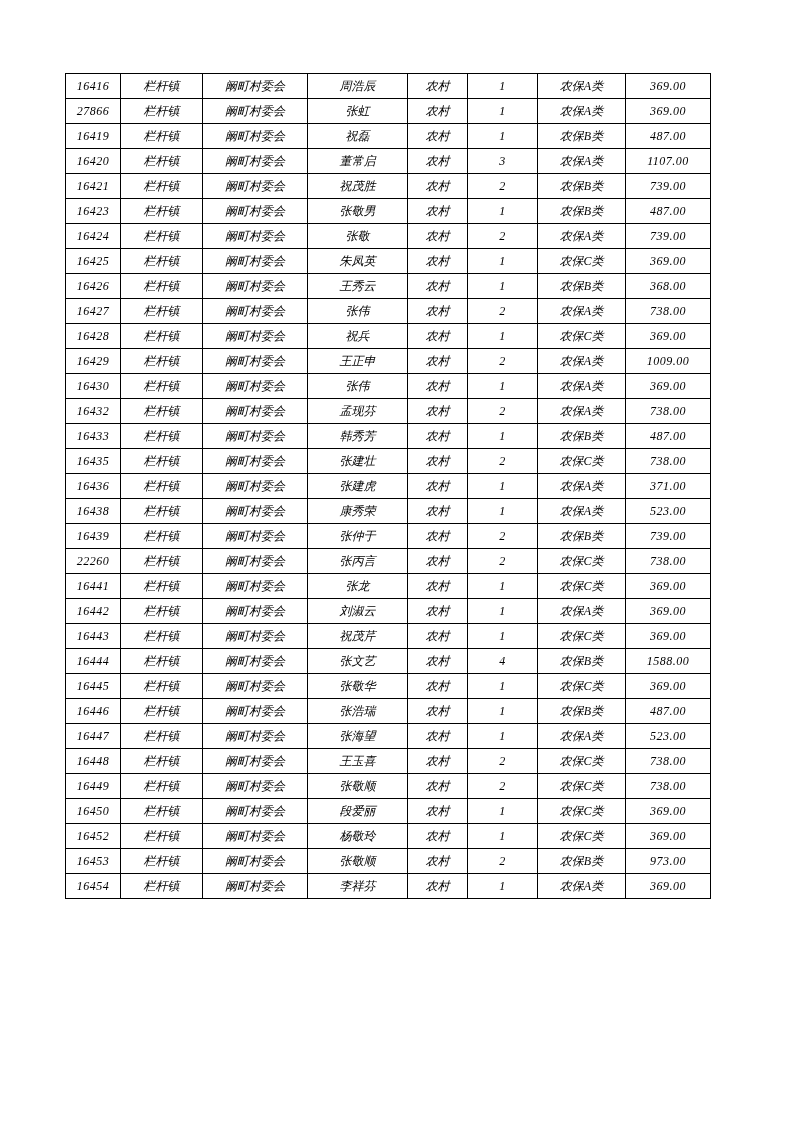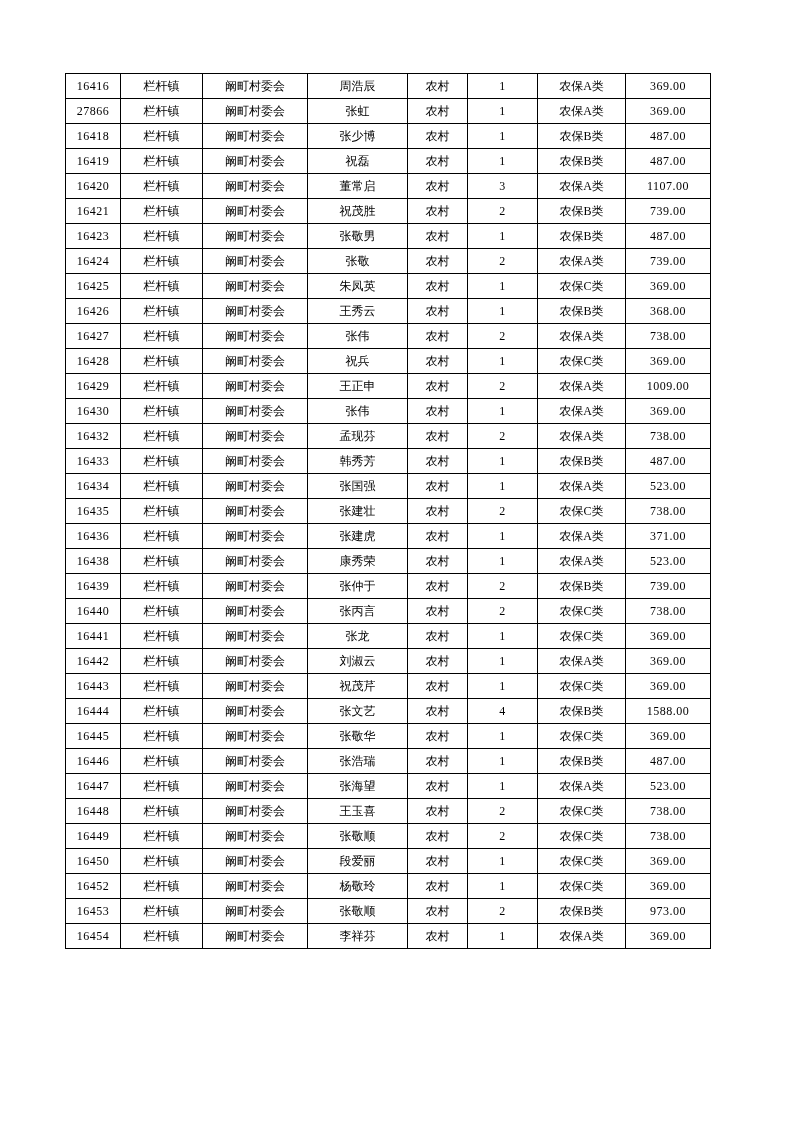--- a/index.html
+++ b/index.html
@@ -11,20 +11,21 @@
     height: 1122px;
     background: #e8e8e8;
     font-family: "Liberation Serif", "DejaVu Serif", serif;
   }
   .page {
     position: relative;
     width: 793px;
     height: 1122px;
     background: #ffffff;
     overflow: hidden;
+    font-style: italic;
   }
   table.data-table {
     position: absolute;
     left: 65px;
     top: 73px;
     border-collapse: collapse;
     table-layout: fixed;
     background: #ffffff;
   }
   table.data-table td {
@@ -76,211 +77,191 @@
           <td class="num">27866</td>
           <td>栏杆镇</td>
           <td>阚町村委会</td>
           <td>张虹</td>
           <td>农村</td>
           <td class="num">1</td>
           <td>农保A类</td>
           <td class="num">369.00</td>
         </tr>
         <tr>
-          <td class="num">16418</td>
-          <td>栏杆镇</td>
-          <td>阚町村委会</td>
-          <td>张少博</td>
+          <td class="num">16419</td>
+          <td>栏杆镇</td>
+          <td>阚町村委会</td>
+          <td>祝磊</td>
           <td>农村</td>
           <td class="num">1</td>
           <td>农保B类</td>
           <td class="num">487.00</td>
         </tr>
         <tr>
-          <td class="num">16419</td>
-          <td>栏杆镇</td>
-          <td>阚町村委会</td>
-          <td>祝磊</td>
+          <td class="num">16420</td>
+          <td>栏杆镇</td>
+          <td>阚町村委会</td>
+          <td>董常启</td>
+          <td>农村</td>
+          <td class="num">3</td>
+          <td>农保A类</td>
+          <td class="num">1107.00</td>
+        </tr>
+        <tr>
+          <td class="num">16421</td>
+          <td>栏杆镇</td>
+          <td>阚町村委会</td>
+          <td>祝茂胜</td>
+          <td>农村</td>
+          <td class="num">2</td>
+          <td>农保B类</td>
+          <td class="num">739.00</td>
+        </tr>
+        <tr>
+          <td class="num">16423</td>
+          <td>栏杆镇</td>
+          <td>阚町村委会</td>
+          <td>张敬男</td>
           <td>农村</td>
           <td class="num">1</td>
           <td>农保B类</td>
           <td class="num">487.00</td>
         </tr>
         <tr>
-          <td class="num">16420</td>
-          <td>栏杆镇</td>
-          <td>阚町村委会</td>
-          <td>董常启</td>
-          <td>农村</td>
-          <td class="num">3</td>
-          <td>农保A类</td>
-          <td class="num">1107.00</td>
-        </tr>
-        <tr>
-          <td class="num">16421</td>
-          <td>栏杆镇</td>
-          <td>阚町村委会</td>
-          <td>祝茂胜</td>
-          <td>农村</td>
-          <td class="num">2</td>
-          <td>农保B类</td>
+          <td class="num">16424</td>
+          <td>栏杆镇</td>
+          <td>阚町村委会</td>
+          <td>张敬</td>
+          <td>农村</td>
+          <td class="num">2</td>
+          <td>农保A类</td>
           <td class="num">739.00</td>
         </tr>
         <tr>
-          <td class="num">16423</td>
-          <td>栏杆镇</td>
-          <td>阚町村委会</td>
-          <td>张敬男</td>
+          <td class="num">16425</td>
+          <td>栏杆镇</td>
+          <td>阚町村委会</td>
+          <td>朱凤英</td>
+          <td>农村</td>
+          <td class="num">1</td>
+          <td>农保C类</td>
+          <td class="num">369.00</td>
+        </tr>
+        <tr>
+          <td class="num">16426</td>
+          <td>栏杆镇</td>
+          <td>阚町村委会</td>
+          <td>王秀云</td>
+          <td>农村</td>
+          <td class="num">1</td>
+          <td>农保B类</td>
+          <td class="num">368.00</td>
+        </tr>
+        <tr>
+          <td class="num">16427</td>
+          <td>栏杆镇</td>
+          <td>阚町村委会</td>
+          <td>张伟</td>
+          <td>农村</td>
+          <td class="num">2</td>
+          <td>农保A类</td>
+          <td class="num">738.00</td>
+        </tr>
+        <tr>
+          <td class="num">16428</td>
+          <td>栏杆镇</td>
+          <td>阚町村委会</td>
+          <td>祝兵</td>
+          <td>农村</td>
+          <td class="num">1</td>
+          <td>农保C类</td>
+          <td class="num">369.00</td>
+        </tr>
+        <tr>
+          <td class="num">16429</td>
+          <td>栏杆镇</td>
+          <td>阚町村委会</td>
+          <td>王正申</td>
+          <td>农村</td>
+          <td class="num">2</td>
+          <td>农保A类</td>
+          <td class="num">1009.00</td>
+        </tr>
+        <tr>
+          <td class="num">16430</td>
+          <td>栏杆镇</td>
+          <td>阚町村委会</td>
+          <td>张伟</td>
+          <td>农村</td>
+          <td class="num">1</td>
+          <td>农保A类</td>
+          <td class="num">369.00</td>
+        </tr>
+        <tr>
+          <td class="num">16432</td>
+          <td>栏杆镇</td>
+          <td>阚町村委会</td>
+          <td>孟现芬</td>
+          <td>农村</td>
+          <td class="num">2</td>
+          <td>农保A类</td>
+          <td class="num">738.00</td>
+        </tr>
+        <tr>
+          <td class="num">16433</td>
+          <td>栏杆镇</td>
+          <td>阚町村委会</td>
+          <td>韩秀芳</td>
           <td>农村</td>
           <td class="num">1</td>
           <td>农保B类</td>
           <td class="num">487.00</td>
         </tr>
         <tr>
-          <td class="num">16424</td>
-          <td>栏杆镇</td>
-          <td>阚町村委会</td>
-          <td>张敬</td>
-          <td>农村</td>
-          <td class="num">2</td>
-          <td>农保A类</td>
+          <td class="num">16435</td>
+          <td>栏杆镇</td>
+          <td>阚町村委会</td>
+          <td>张建壮</td>
+          <td>农村</td>
+          <td class="num">2</td>
+          <td>农保C类</td>
+          <td class="num">738.00</td>
+        </tr>
+        <tr>
+          <td class="num">16436</td>
+          <td>栏杆镇</td>
+          <td>阚町村委会</td>
+          <td>张建虎</td>
+          <td>农村</td>
+          <td class="num">1</td>
+          <td>农保A类</td>
+          <td class="num">371.00</td>
+        </tr>
+        <tr>
+          <td class="num">16438</td>
+          <td>栏杆镇</td>
+          <td>阚町村委会</td>
+          <td>康秀荣</td>
+          <td>农村</td>
+          <td class="num">1</td>
+          <td>农保A类</td>
+          <td class="num">523.00</td>
+        </tr>
+        <tr>
+          <td class="num">16439</td>
+          <td>栏杆镇</td>
+          <td>阚町村委会</td>
+          <td>张仲于</td>
+          <td>农村</td>
+          <td class="num">2</td>
+          <td>农保B类</td>
           <td class="num">739.00</td>
         </tr>
         <tr>
-          <td class="num">16425</td>
-          <td>栏杆镇</td>
-          <td>阚町村委会</td>
-          <td>朱凤英</td>
-          <td>农村</td>
-          <td class="num">1</td>
-          <td>农保C类</td>
-          <td class="num">369.00</td>
-        </tr>
-        <tr>
-          <td class="num">16426</td>
-          <td>栏杆镇</td>
-          <td>阚町村委会</td>
-          <td>王秀云</td>
-          <td>农村</td>
-          <td class="num">1</td>
-          <td>农保B类</td>
-          <td class="num">368.00</td>
-        </tr>
-        <tr>
-          <td class="num">16427</td>
-          <td>栏杆镇</td>
-          <td>阚町村委会</td>
-          <td>张伟</td>
-          <td>农村</td>
-          <td class="num">2</td>
-          <td>农保A类</td>
-          <td class="num">738.00</td>
-        </tr>
-        <tr>
-          <td class="num">16428</td>
-          <td>栏杆镇</td>
-          <td>阚町村委会</td>
-          <td>祝兵</td>
-          <td>农村</td>
-          <td class="num">1</td>
-          <td>农保C类</td>
-          <td class="num">369.00</td>
-        </tr>
-        <tr>
-          <td class="num">16429</td>
-          <td>栏杆镇</td>
-          <td>阚町村委会</td>
-          <td>王正申</td>
-          <td>农村</td>
-          <td class="num">2</td>
-          <td>农保A类</td>
-          <td class="num">1009.00</td>
-        </tr>
-        <tr>
-          <td class="num">16430</td>
-          <td>栏杆镇</td>
-          <td>阚町村委会</td>
-          <td>张伟</td>
-          <td>农村</td>
-          <td class="num">1</td>
-          <td>农保A类</td>
-          <td class="num">369.00</td>
-        </tr>
-        <tr>
-          <td class="num">16432</td>
-          <td>栏杆镇</td>
-          <td>阚町村委会</td>
-          <td>孟现芬</td>
-          <td>农村</td>
-          <td class="num">2</td>
-          <td>农保A类</td>
-          <td class="num">738.00</td>
-        </tr>
-        <tr>
-          <td class="num">16433</td>
-          <td>栏杆镇</td>
-          <td>阚町村委会</td>
-          <td>韩秀芳</td>
-          <td>农村</td>
-          <td class="num">1</td>
-          <td>农保B类</td>
-          <td class="num">487.00</td>
-        </tr>
-        <tr>
-          <td class="num">16434</td>
-          <td>栏杆镇</td>
-          <td>阚町村委会</td>
-          <td>张国强</td>
-          <td>农村</td>
-          <td class="num">1</td>
-          <td>农保A类</td>
-          <td class="num">523.00</td>
-        </tr>
-        <tr>
-          <td class="num">16435</td>
-          <td>栏杆镇</td>
-          <td>阚町村委会</td>
-          <td>张建壮</td>
-          <td>农村</td>
-          <td class="num">2</td>
-          <td>农保C类</td>
-          <td class="num">738.00</td>
-        </tr>
-        <tr>
-          <td class="num">16436</td>
-          <td>栏杆镇</td>
-          <td>阚町村委会</td>
-          <td>张建虎</td>
-          <td>农村</td>
-          <td class="num">1</td>
-          <td>农保A类</td>
-          <td class="num">371.00</td>
-        </tr>
-        <tr>
-          <td class="num">16438</td>
-          <td>栏杆镇</td>
-          <td>阚町村委会</td>
-          <td>康秀荣</td>
-          <td>农村</td>
-          <td class="num">1</td>
-          <td>农保A类</td>
-          <td class="num">523.00</td>
-        </tr>
-        <tr>
-          <td class="num">16439</td>
-          <td>栏杆镇</td>
-          <td>阚町村委会</td>
-          <td>张仲于</td>
-          <td>农村</td>
-          <td class="num">2</td>
-          <td>农保B类</td>
-          <td class="num">739.00</td>
-        </tr>
-        <tr>
-          <td class="num">16440</td>
+          <td class="num">22260</td>
           <td>栏杆镇</td>
           <td>阚町村委会</td>
           <td>张丙言</td>
           <td>农村</td>
           <td class="num">2</td>
           <td>农保C类</td>
           <td class="num">738.00</td>
         </tr>
         <tr>
           <td class="num">16441</td>

